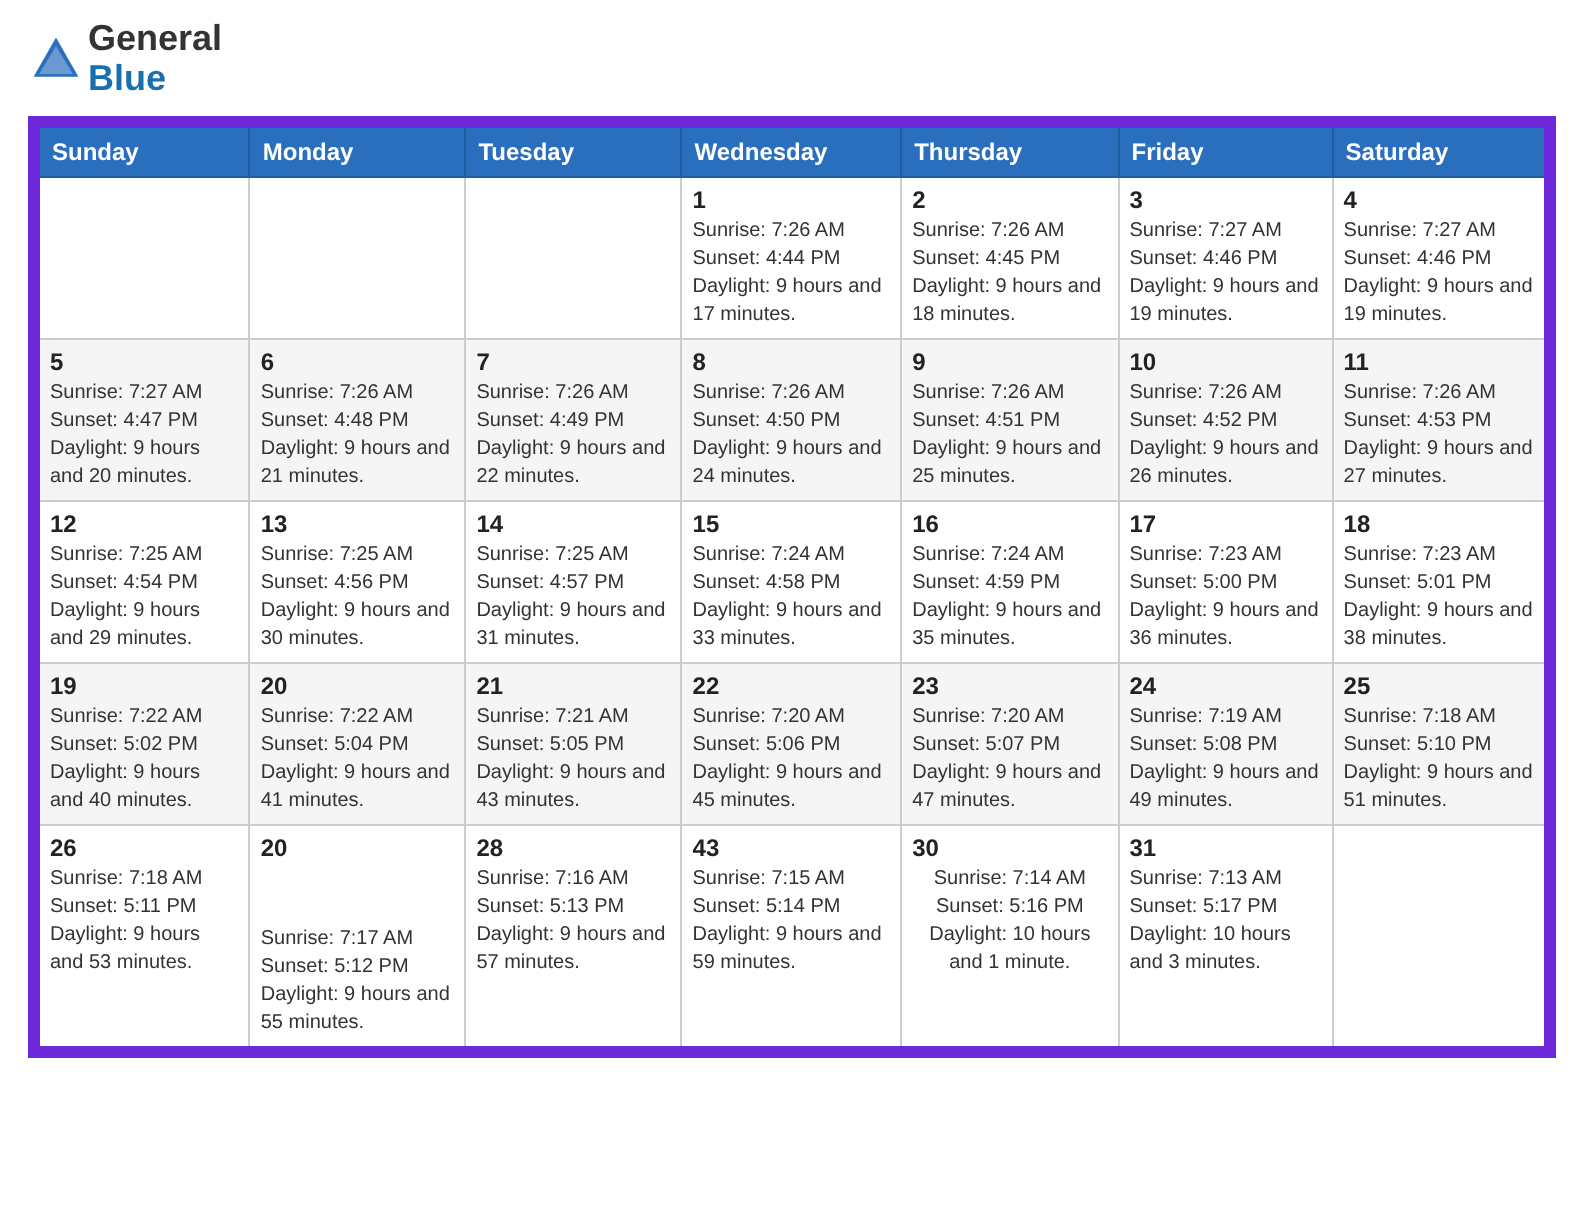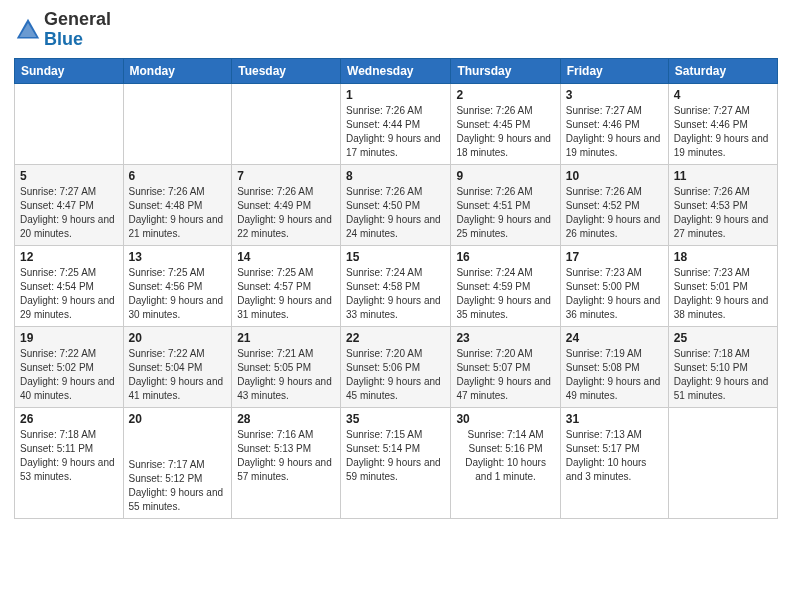--- a/index.html
+++ b/index.html
@@ -48,21 +48,21 @@
       line-height: 1.2;
     }
     .location-title {
       font-size: 14px;
       color: #444;
       font-weight: normal;
     }
     .calendar {
       width: 100%;
       border-collapse: collapse;
-      border: 1px solid #6d28d9;
+      border: 6px solid #6d28d9;
     }
     .calendar th {
       background: #2a6fbd;
       color: #fff;
       font-size: 12px;
       font-weight: bold;
       padding: 5px 6px;
       text-align: left;
       border: 1px solid #1a5fa0;
     }
@@ -299,21 +299,21 @@
 Sunset: 5:12 PM
 Daylight: 9 hours and 55 minutes.</div>
           </td>
           <td>
             <span class="day-num">28</span>
             <div class="day-info" style="white-space: pre-line;">Sunrise: 7:16 AM
 Sunset: 5:13 PM
 Daylight: 9 hours and 57 minutes.</div>
           </td>
           <td>
-            <span class="day-num">35</span>
+            <span class="day-num">43</span>
             <div class="day-info" style="white-space: pre-line;">Sunrise: 7:15 AM
 Sunset: 5:14 PM
 Daylight: 9 hours and 59 minutes.</div>
           </td>
           <td>
             <span class="day-num">30</span>
             <div class="day-info" style="white-space: pre-line; text-align: center;">Sunrise: 7:14 AM
 Sunset: 5:16 PM
 Daylight: 10 hours and 1 minute.</div>
           </td>

